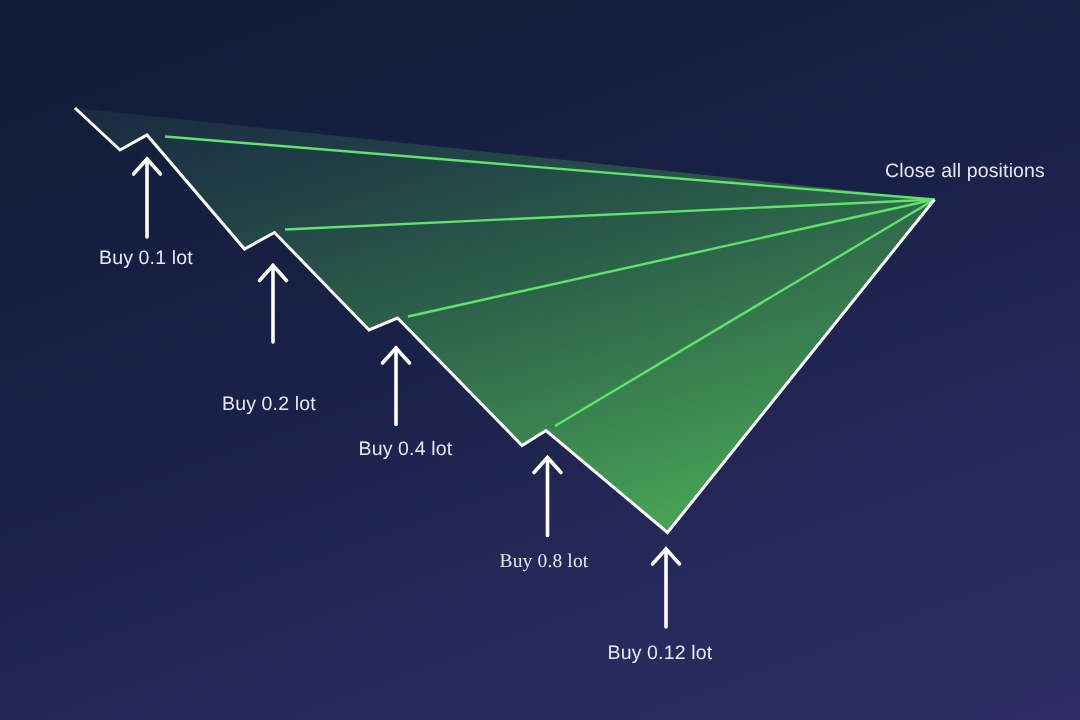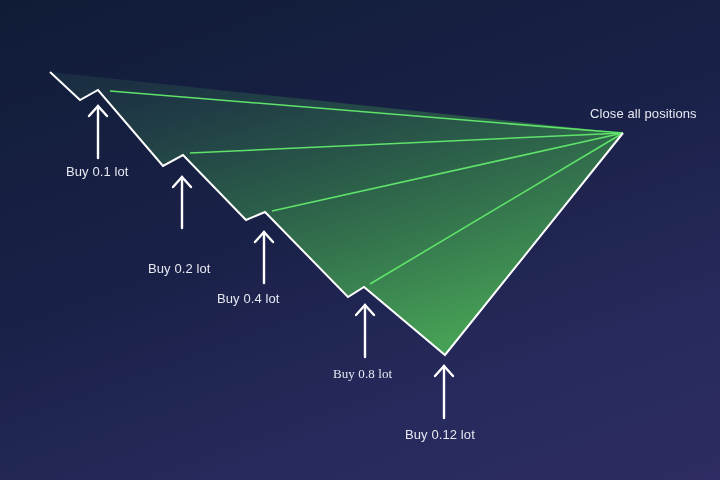--- a/index.html
+++ b/index.html
@@ -61,15 +61,15 @@
     <g>
       <line x1="444" y1="418" x2="444" y2="366"></line>
       <polyline points="435,376 444,366 453,376"></polyline>
     </g>
   </g>
 </svg>
 
 <div class="label" style="left:590px; top:106px;text-align:right;">Close all positions</div>
 <div class="label" style="left:66px; top:164px;text-align:center;">Buy 0.1 lot</div>
 <div class="label" style="left:148px; top:236px;margin-top:25px;">Buy 0.2 lot</div>
-<div class="label" style="left:217px; top:291px;text-align:center;">Buy 0.4 lot</div>
+<div class="label" style="left:239px; top:291px;text-align:center;">Buy 0.4 lot</div>
 <div class="label" style="left:333px; top:366px;font-family:Liberation Serif, serif;">Buy 0.8 lot</div>
 <div class="label" style="left:405px; top:427px;">Buy 0.12 lot</div>
 
 </body></html>

